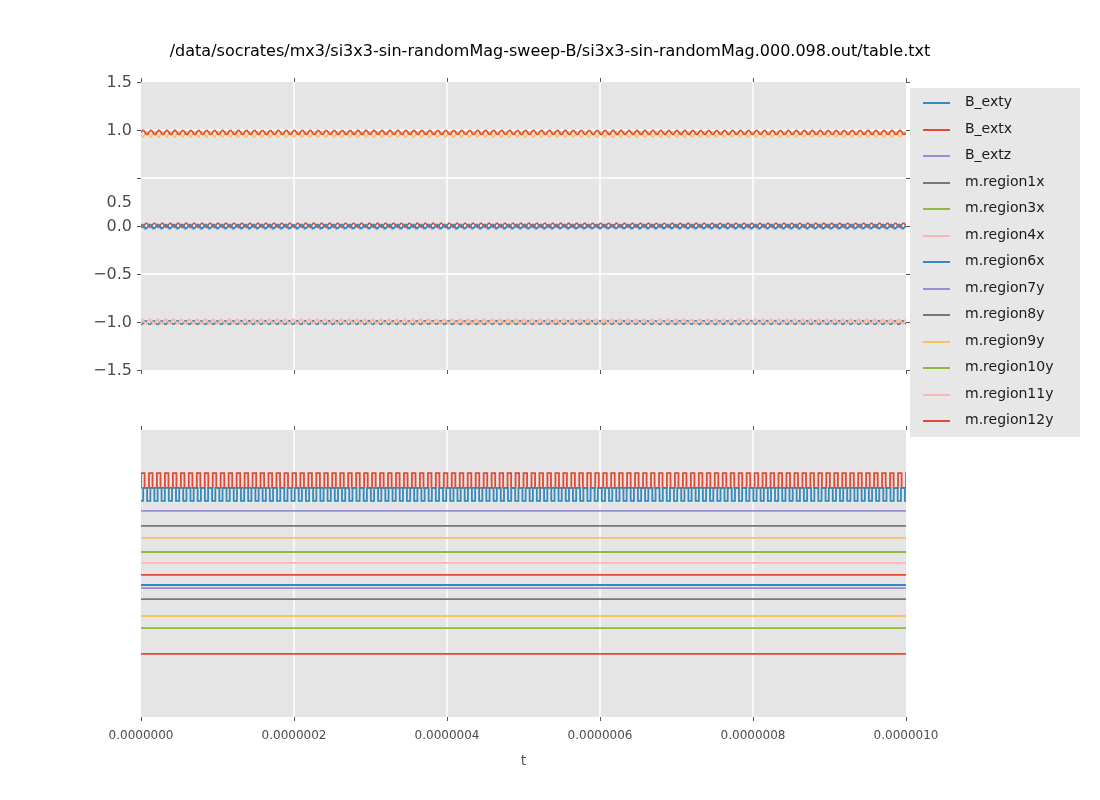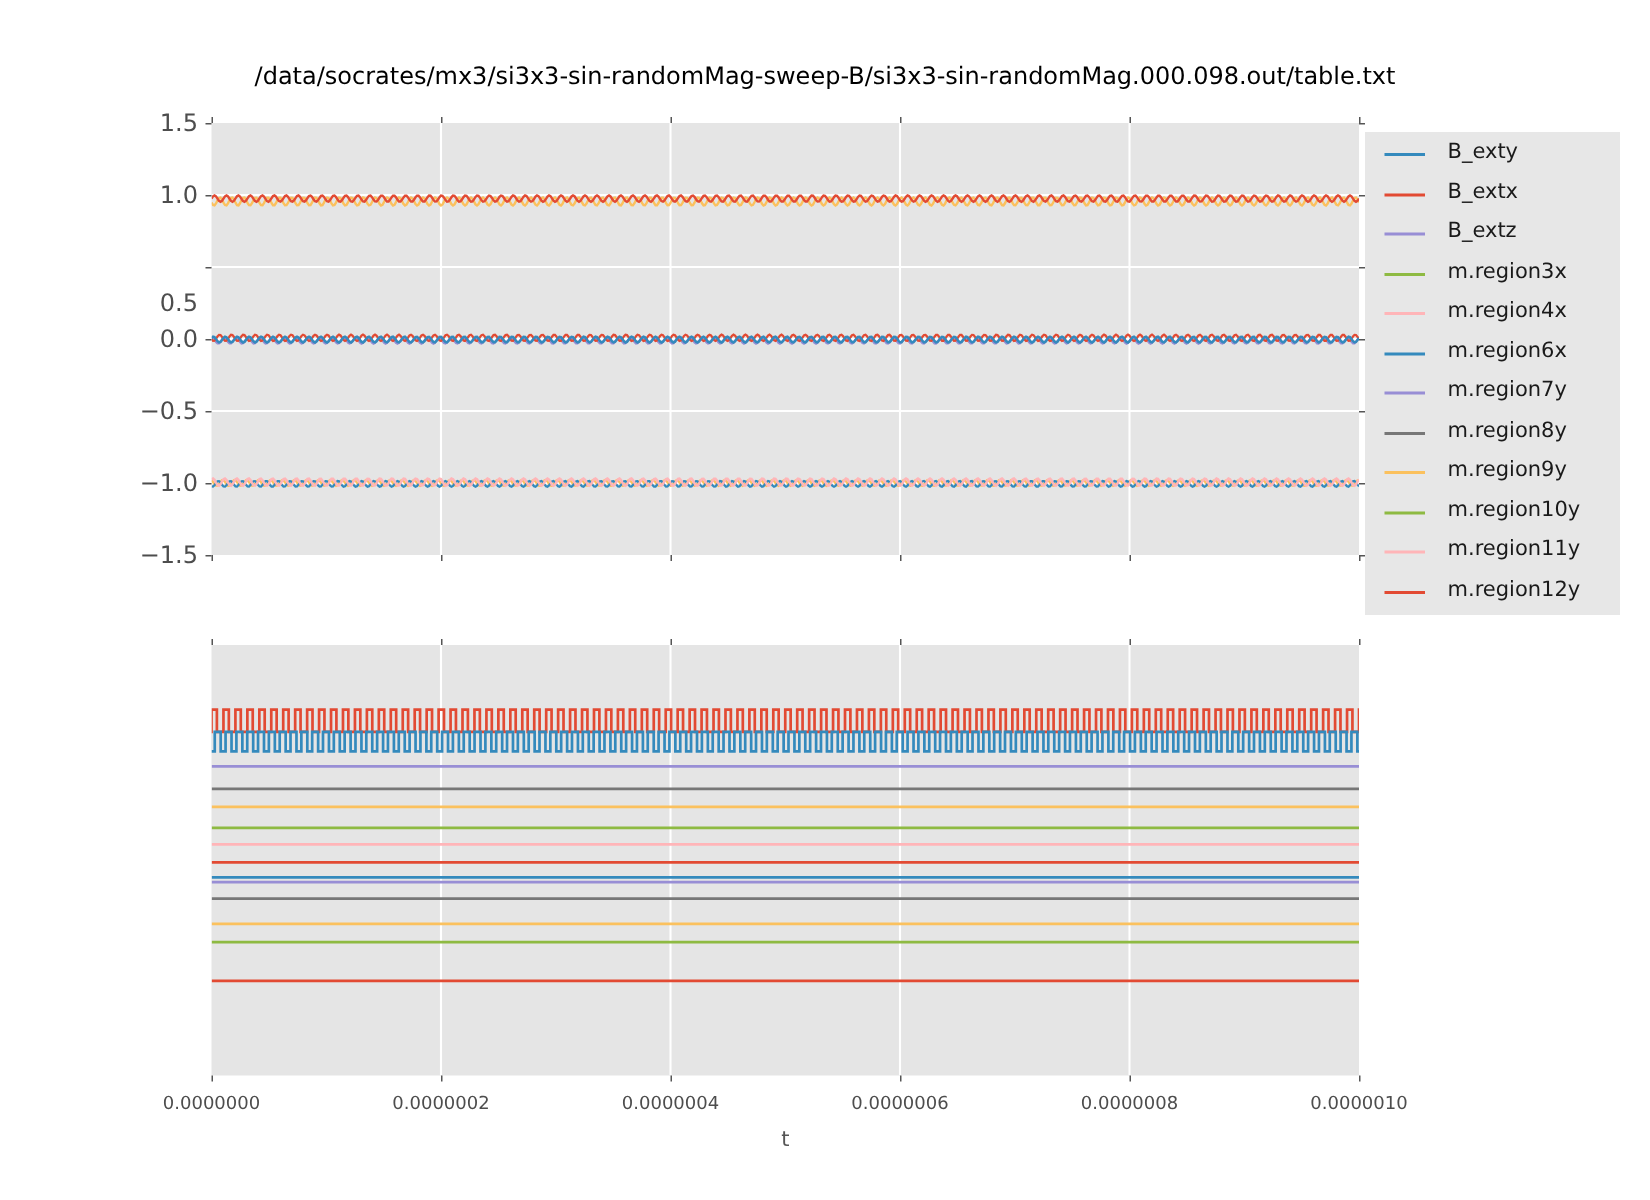--- a/index.html
+++ b/index.html
@@ -162,20 +162,24 @@
       </div>
       <div class="legend-item">
         <span class="legend-swatch" style="background: rgb(226, 74, 51);"></span>
         <span class="legend-label">B_extx</span>
       </div>
       <div class="legend-item">
         <span class="legend-swatch" style="background: rgb(152, 142, 213);"></span>
         <span class="legend-label">B_extz</span>
       </div>
       <div class="legend-item">
+        <span class="legend-swatch" style="background: rgb(119, 119, 119);"></span>
+        <span class="legend-label">m.region1x</span>
+      </div>
+      <div class="legend-item">
         <span class="legend-swatch" style="background: rgb(142, 186, 66);"></span>
         <span class="legend-label">m.region3x</span>
       </div>
       <div class="legend-item">
         <span class="legend-swatch" style="background: rgb(255, 181, 184);"></span>
         <span class="legend-label">m.region4x</span>
       </div>
       <div class="legend-item">
         <span class="legend-swatch" style="background: rgb(52, 138, 189);"></span>
         <span class="legend-label">m.region6x</span>

